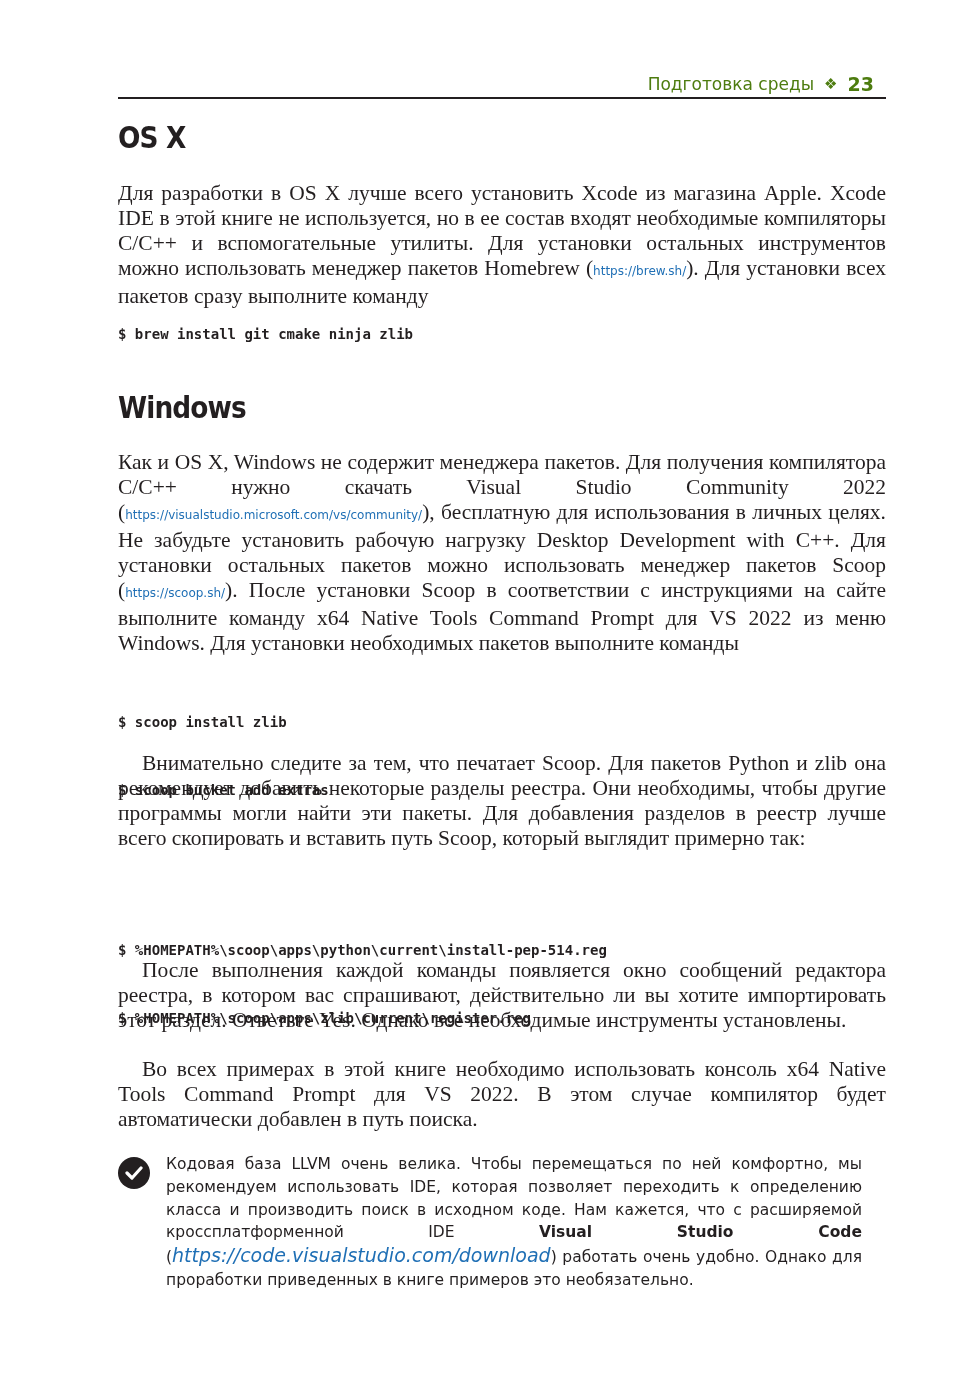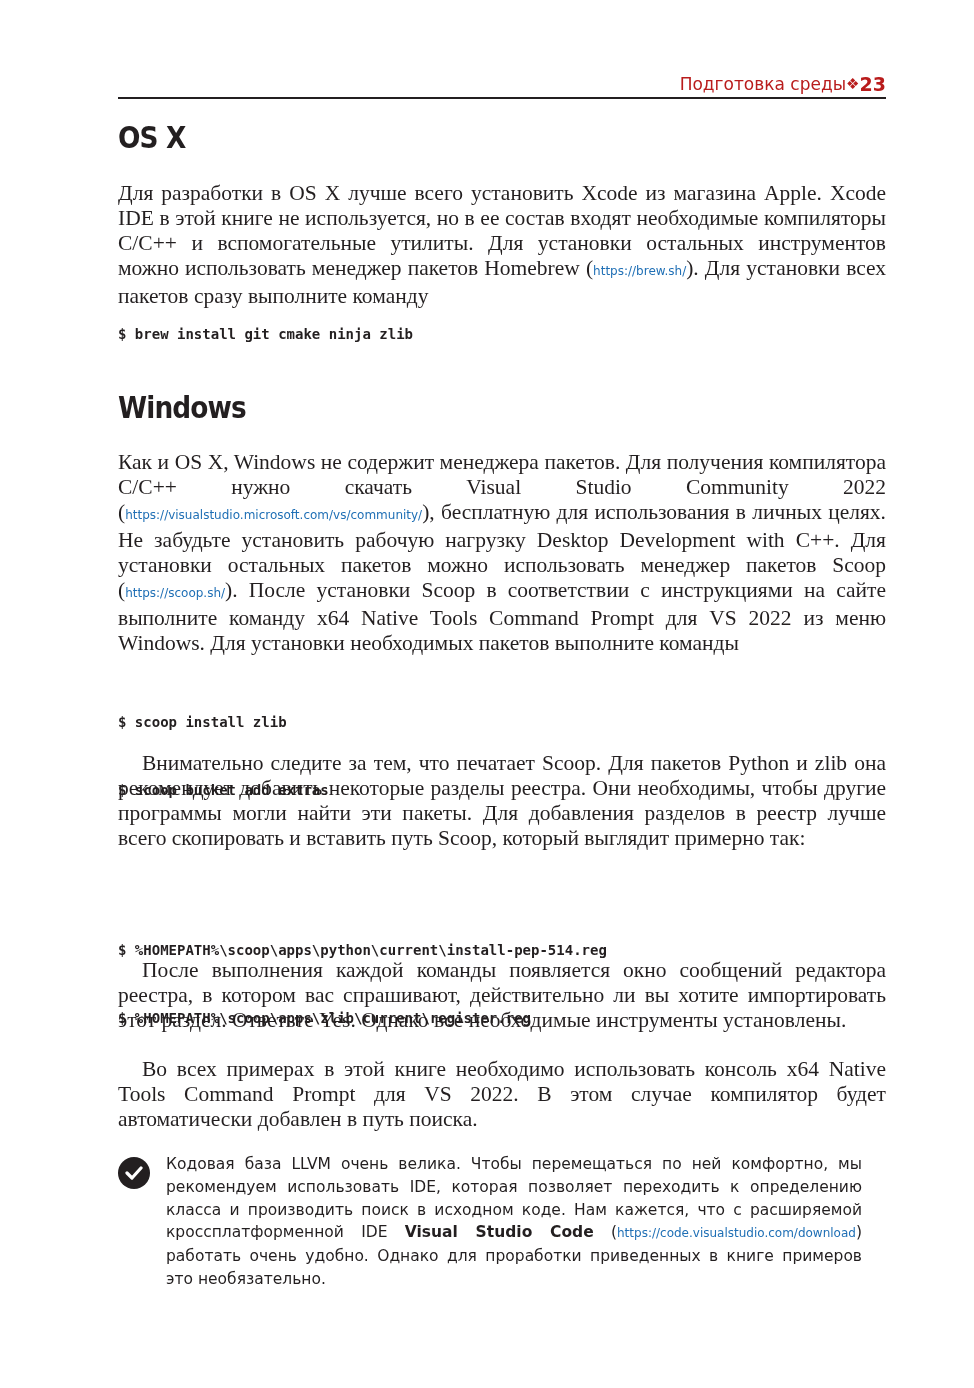--- a/index.html
+++ b/index.html
@@ -1,37 +1,37 @@
 <!DOCTYPE html>
 <html><head>
   <meta charset="utf-8">
   <style>
     html, body { margin: 0; padding: 0; background: #ffffff; }
     body { width: 974px; height: 1388px; position: relative; overflow: hidden; color: #231f20; }
     .page { position: absolute; left: 118px; top: 0; width: 768px; }
-    .running-header { position: absolute; top: 70px; right: 0; height: 28px; display: flex; align-items: center; gap: 0;
-      font-family: "DejaVu Sans", sans-serif; font-size: 17px; color: #b91c1c; }
+    .running-header { position: absolute; top: 70px; right: 12px; height: 28px; display: flex; align-items: center; gap: 10px;
+      font-family: "DejaVu Sans", sans-serif; font-size: 17px; color: #4d7c0f; }
     .running-header .ornament { font-size: 15px; }
     .running-header .page-num { font-weight: bold; font-size: 19px; }
     .header-rule { position: absolute; top: 97px; left: 0; width: 768px; height: 2px; background: #231f20; }
     h2 { position: absolute; left: 0; margin: 0; font-family: "DejaVu Sans", sans-serif; font-weight: bold; font-size: 30px;
       letter-spacing: -1px; transform: scaleX(0.88); transform-origin: left; color: #231f20; }
     .body-text { position: absolute; left: 0; width: 768px; margin: 0; font-family: "Liberation Serif", serif; font-size: 21.5px;
       line-height: 25px; text-align: justify; color: #231f20; }
     .body-text b { font-weight: normal; }
     .indent { text-indent: 24px; }
     .link { color: #1f6fb5; font-family: "DejaVu Sans", sans-serif; font-size: 12px; }
     .code { position: absolute; left: 0; margin: 0; font-family: "DejaVu Sans Mono", monospace; font-weight: bold; font-size: 14px;
       line-height: 22.5px; color: #231f20; white-space: pre; }
     .note { position: absolute; left: 0; top: 1153px; width: 768px; display: flex; }
     .note-icon { width: 32px; height: 32px; border-radius: 50%; background: #231f20; margin-top: 4px; flex: none;
       display: flex; align-items: center; justify-content: center; }
     .note-text { margin-left: 16px; width: 696px; font-family: "DejaVu Sans", sans-serif; font-size: 15.5px; line-height: 22.8px;
       text-align: justify; color: #231f20; }
-    .note-text .link { font-size: 12px; }
+    .note-text .link { font-size: 19px; font-style: italic; }
   </style>
 </head>
 <body>
 
 <div class="page">
 
   <div class="running-header">
     <span>Подготовка среды</span>
     <span class="ornament">❖</span>
     <span class="page-num">23</span>

